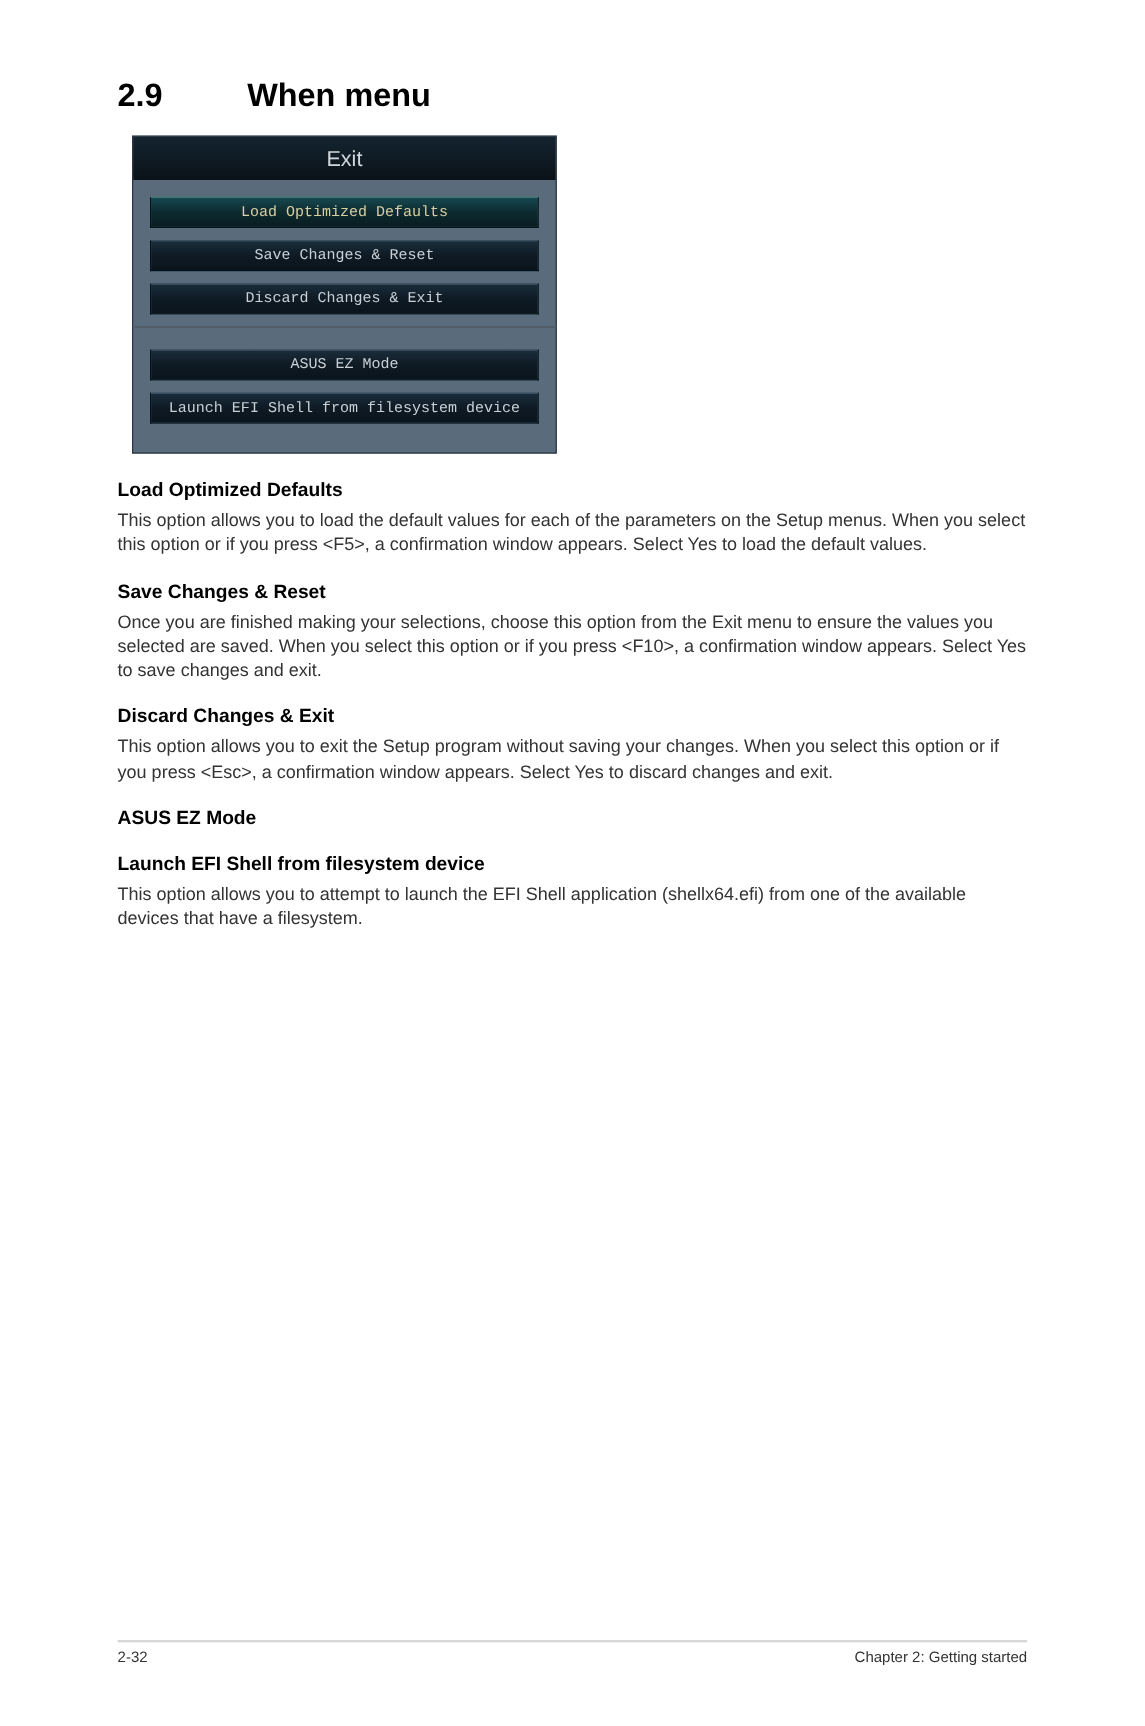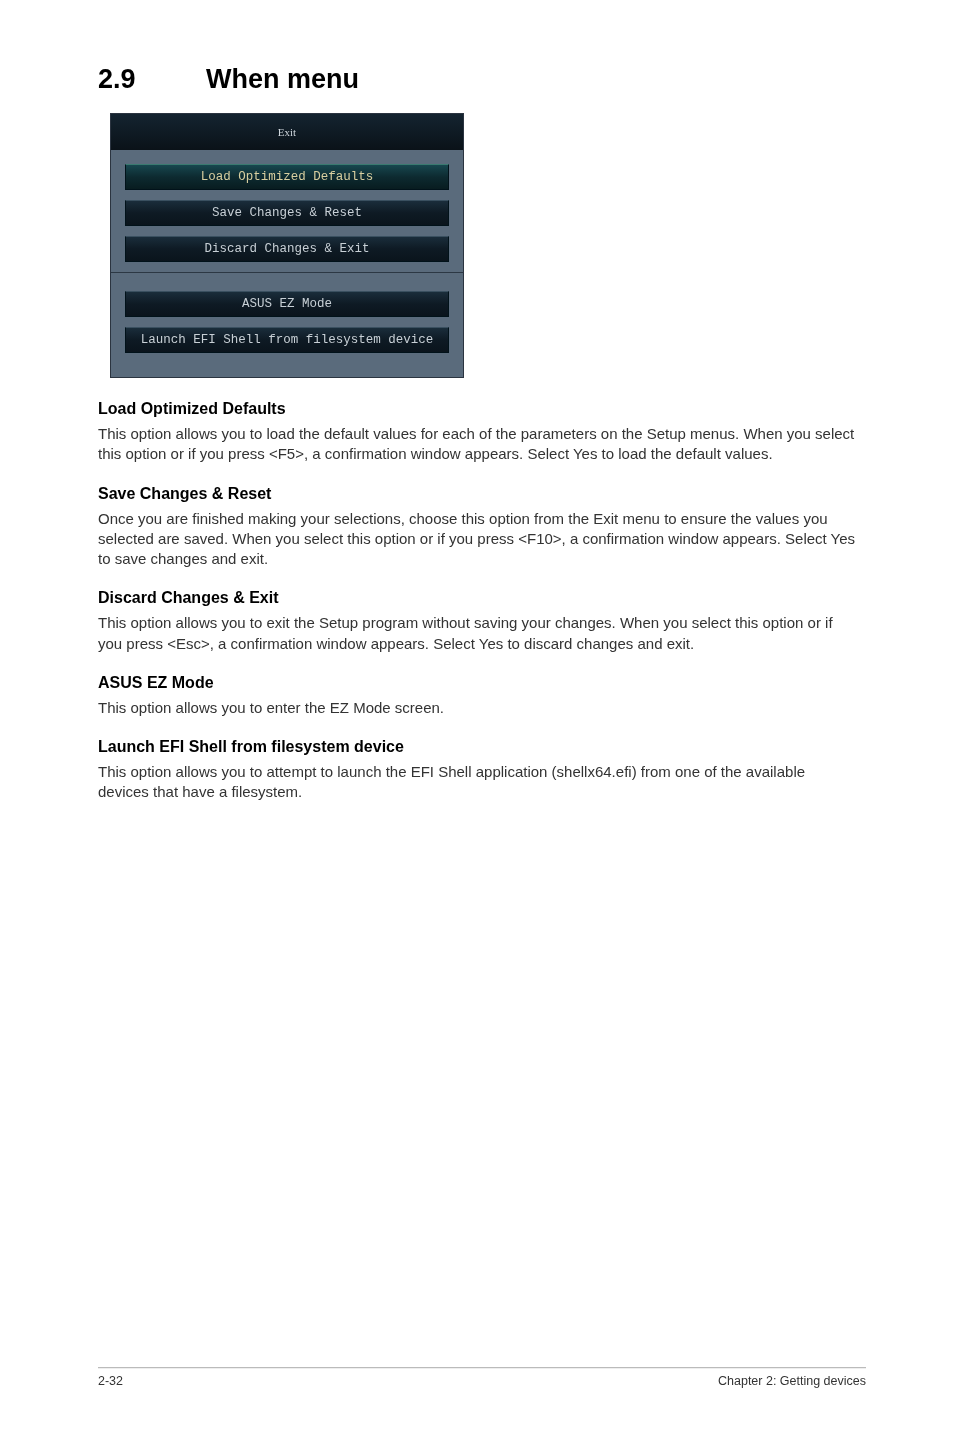--- a/index.html
+++ b/index.html
@@ -36,22 +36,22 @@
   .bios-panel {
     width: 354px;
     background: #5a6b7c;
     border: 1px solid #2b3440;
     padding-bottom: 12px;
   }
   .bios-header {
     height: 36px;
     background: linear-gradient(#142430, #0a1218);
     color: #cfd6dc;
-    font-family: Liberation Serif, serif;
-    font-size: 11px;
+    font-family: Liberation Sans, sans-serif;
+    font-size: 18px;
     text-align: center;
     line-height: 36px;
   }
   .bios-inner {
     padding: 14px 14px 2px 14px;
   }
   .bios-btn {
     height: 26px;
     margin-bottom: 10px;
     background: linear-gradient(#1a2d3b, #0e1a24 50%, #0a141c);
@@ -78,21 +78,21 @@
     font-size: 16px;
     font-weight: bold;
     color: #000;
     margin-top: 20px;
     margin-bottom: 6px;
   }
   h2.sub.first { margin-top: 0; }
   .footer {
     position: absolute;
     left: 98px;
-    right: 88px;
+    right: 98px;
     bottom: 50px;
     border-top: 1px solid #bbb;
     box-shadow: 0 1px 0 #eee inset;
     padding-top: 6px;
     display: flex;
     justify-content: space-between;
     font-size: 12.5px;
     color: #333;
   }
   .footer .pg { }
@@ -123,22 +123,21 @@
   <h2 class="sub first">Load Optimized Defaults</h2>
   <p class="body">This option allows you to load the default values for each of the parameters on the Setup menus. When you select this option or if you press &lt;F5&gt;, a confirmation window appears. Select Yes to load the default values.</p>
 
   <h2 class="sub">Save Changes &amp; Reset</h2>
   <p class="body">Once you are finished making your selections, choose this option from the Exit menu to ensure the values you selected are saved. When you select this option or if you press &lt;F10&gt;, a confirmation window appears. Select Yes to save changes and exit.</p>
 
   <h2 class="sub">Discard Changes &amp; Exit</h2>
   <p class="body">This option allows you to exit the Setup program without saving your changes. When you select this option or if you press &lt;Esc&gt;, a confirmation window appears. Select Yes to discard changes and exit.</p>
 
   <h2 class="sub">ASUS EZ Mode</h2>
-  <p class="body">This option allows you to enter the EZ Mode screen.</p>
 
   <h2 class="sub">Launch EFI Shell from filesystem device</h2>
   <p class="body">This option allows you to attempt to launch the EFI Shell application (shellx64.efi) from one of the available devices that have a filesystem.</p>
 </div>
 
 <div class="footer">
   <span class="pg">2-32</span>
-  <span class="chap">Chapter 2: Getting devices</span>
+  <span class="chap">Chapter 2: Getting started</span>
 </div>
 
 </body></html>

